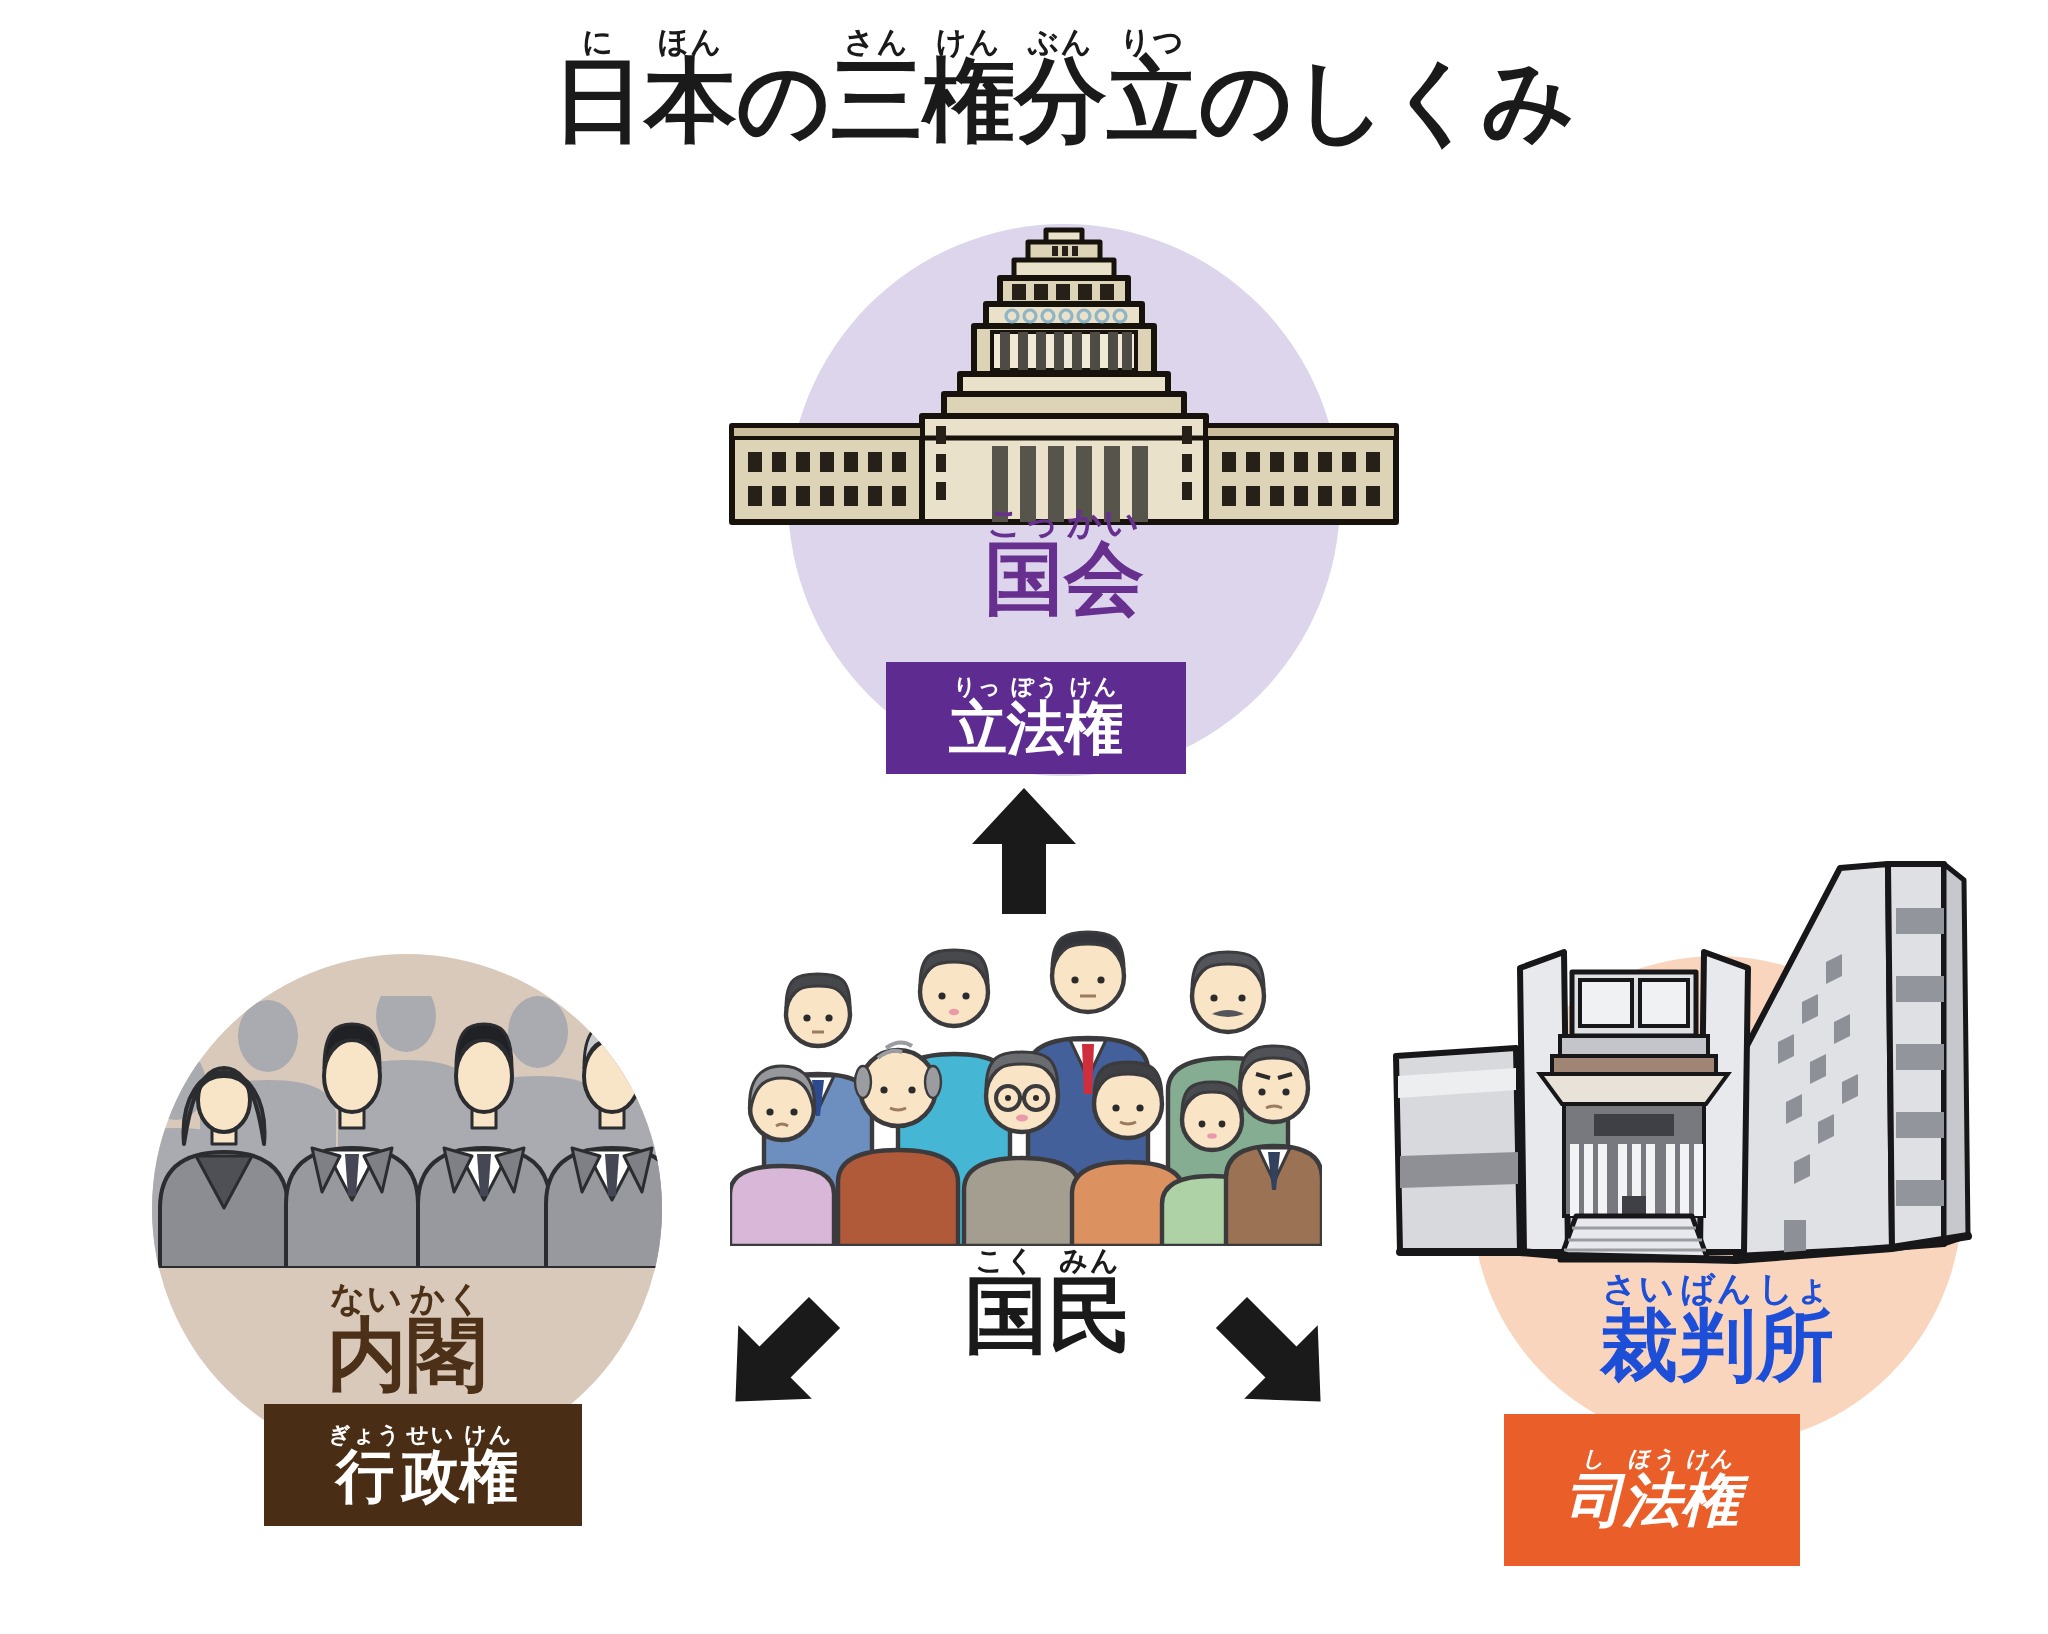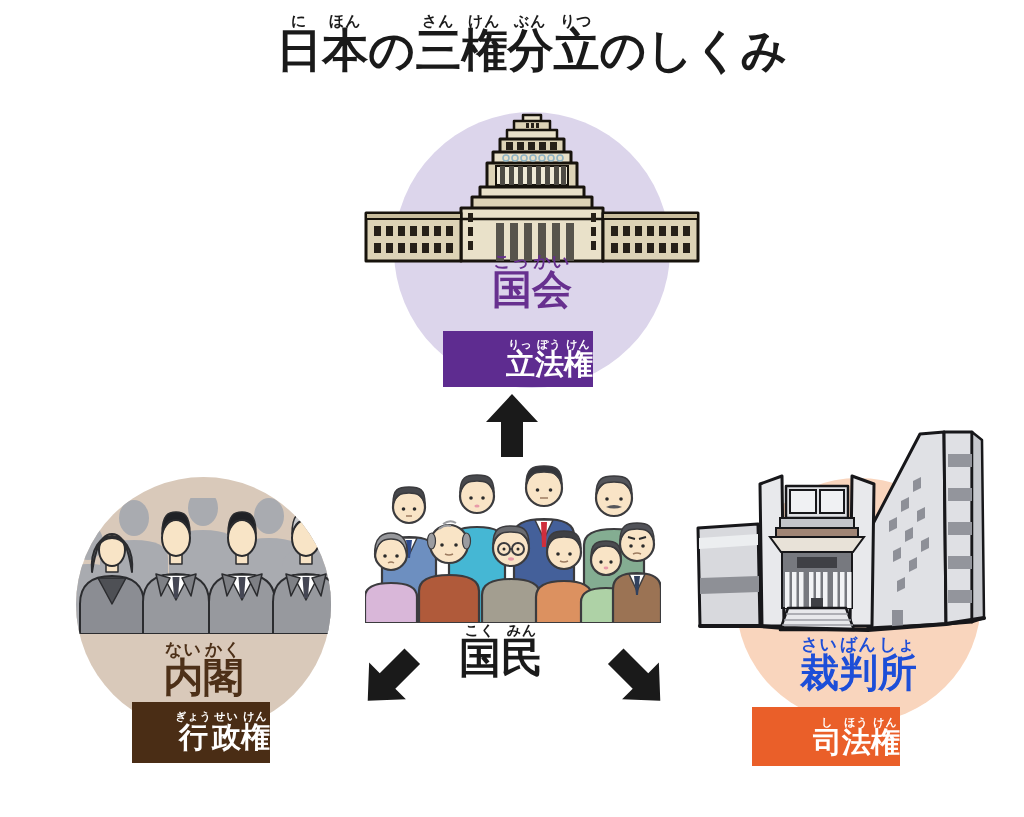--- a/index.html
+++ b/index.html
@@ -9,32 +9,32 @@
   .circle{position:absolute;border-radius:50%;}
   ruby{ruby-position:over;}
   ruby rt{font-weight:bold;letter-spacing:1px;text-align:center;}
   
   #title{left:0;top:14px;width:1024px;text-align:center;font-size:46px;letter-spacing:0px;line-height:1.05;}
   #title ruby rt{font-size:15px;}
   
   .name-label{text-align:center;line-height:1.0;}
   .name-label ruby rt{font-size:17px;}
   #legislative-name{left:374px;top:253px;width:276px;font-size:40px;}
-  #people-name{left:381px;top:623px;width:200px;font-size:42px;}
+  #people-name{left:404px;top:623px;width:200px;font-size:42px;}
   #people-name ruby rt{font-size:14px;}
   #executive-name{left:56px;top:641px;width:255px;font-size:40px;}
   #judicial-name{left:716px;top:636px;width:245px;font-size:39px;}
   
-  .badge{position:absolute;display:flex;align-items:center;justify-content:flex-end;
+  .badge{position:absolute;display:flex;align-items:center;justify-content:center;
          color:#fff;line-height:1.0;text-align:center;}
   .badge ruby rt{font-size:11px;}
   .badge .k{font-size:29px;}
   #legislative-badge{left:423px;top:331px;width:150px;height:56px;}
-  #executive-badge{left:112px;top:702px;width:138px;height:61px;font-family:Liberation Mono, monospace;}
-  #judicial-badge{left:732px;top:707px;width:148px;height:59px;}
+  #executive-badge{left:112px;top:702px;width:159px;height:61px;}
+  #judicial-badge{left:732px;top:707px;width:148px;height:76px;font-style:italic;}
   
   .arrow{position:absolute;width:52px;height:63px;}
   #arrow-left{transform:rotate(225deg);}
   #arrow-right{transform:rotate(135deg);}
   svg{display:block;overflow:visible;}
 </style>
 </head>
 <body>
 
 <div id="canvas">

